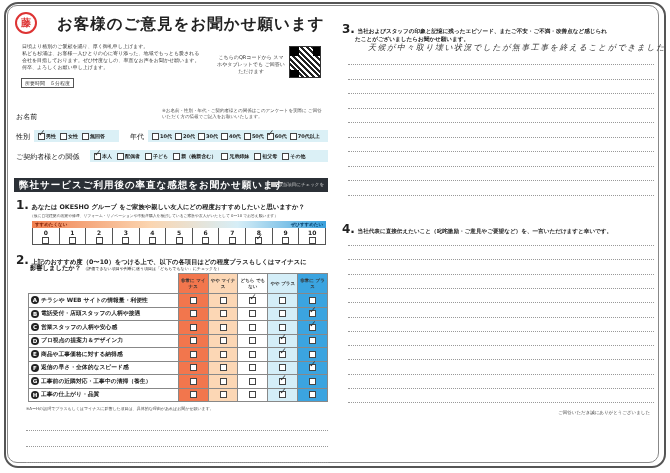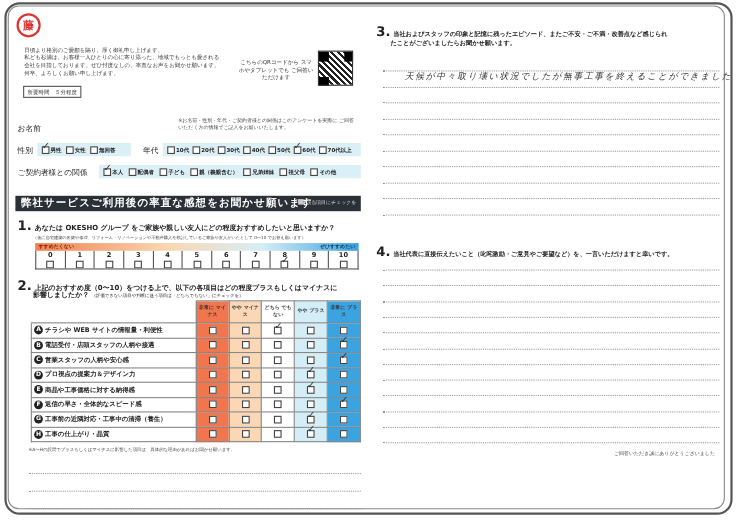--- a/index.html
+++ b/index.html
@@ -68,20 +68,21 @@
   .thanks { position: absolute; right: 8px; top: 402px; font-size: 4.5px; color: #444; }
 </style>
 </head>
 <body>
 
 <div class="frame"></div>
 <div class="frame-inner"></div>
 
 <div class="left">
   <div class="stamp">藤</div>
+  <div class="title">お客様のご意見をお聞かせ願います</div>
 
   <div class="intro">
     <div>日頃より格別のご愛顧を賜り、厚く御礼申し上げます。</div>
     <div style="white-space:nowrap">私ども杉浦は、お客様一人ひとりの心に寄り添った、地域でもっとも愛される</div>
     <div style="white-space:nowrap">会社を目指しております。ぜひ忖度なしの、率直なお声をお聞かせ願います。</div>
     <div>何卒、よろしくお願い申し上げます。</div>
   </div>
   <div class="time-box">所要時間　５分程度</div>
   <div class="qr-text">こちらのQRコードから スマホやタブレットでも ご回答いただけます</div>
   <div class="qr"></div>
@@ -327,21 +328,21 @@
   <div class="dotline" style="left:14px; top:454px; width:302px;"></div>
 </div>
 
 <div class="right">
   <div class="q-title" style="left:2px; top:14px;">
     <span class="num">3.</span>
     <span style="font-size:5.6px">当社およびスタッフの印象と記憶に残ったエピソード、またご不安・ご不満・改善点など感じられ</span>
   </div>
   <div class="q-title" style="left:15px; top:28px; font-size:5.6px;">たことがございましたらお聞かせ願います。</div>
 
-  <div class="handwrite" style="left:28px; top:56px;font-family:Liberation Mono, monospace;">天候が中々取り壊い状況でしたが無事工事を終えることができました</div>
+  <div class="handwrite" style="left:28px; top:34px;font-family:Liberation Mono, monospace;">天候が中々取り壊い状況でしたが無事工事を終えることができました</div>
 
   <div id="s3-lines">
       <div class="dotline" style="left: 8px; width: 306px; top: 56px;"></div>
       <div class="dotline" style="left: 8px; width: 306px; top: 70.5px;"></div>
       <div class="dotline" style="left: 8px; width: 306px; top: 85px;"></div>
       <div class="dotline" style="left: 8px; width: 306px; top: 99.5px;"></div>
       <div class="dotline" style="left: 8px; width: 306px; top: 114px;"></div>
       <div class="dotline" style="left: 8px; width: 306px; top: 128.5px;"></div>
       <div class="dotline" style="left: 8px; width: 306px; top: 143px;"></div>
       <div class="dotline" style="left: 8px; width: 306px; top: 157.5px;"></div>

